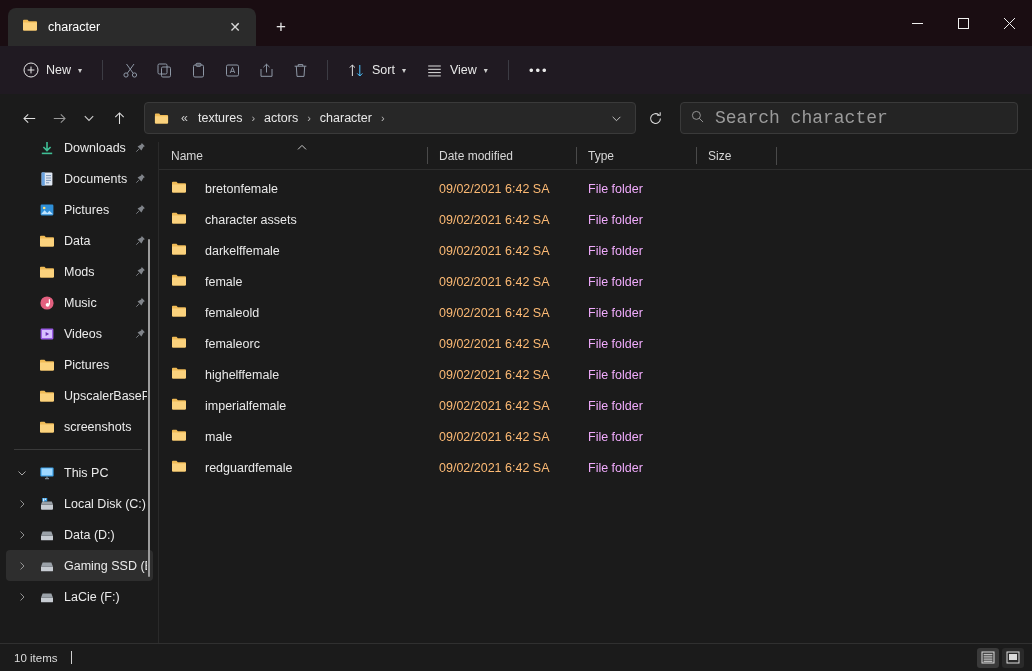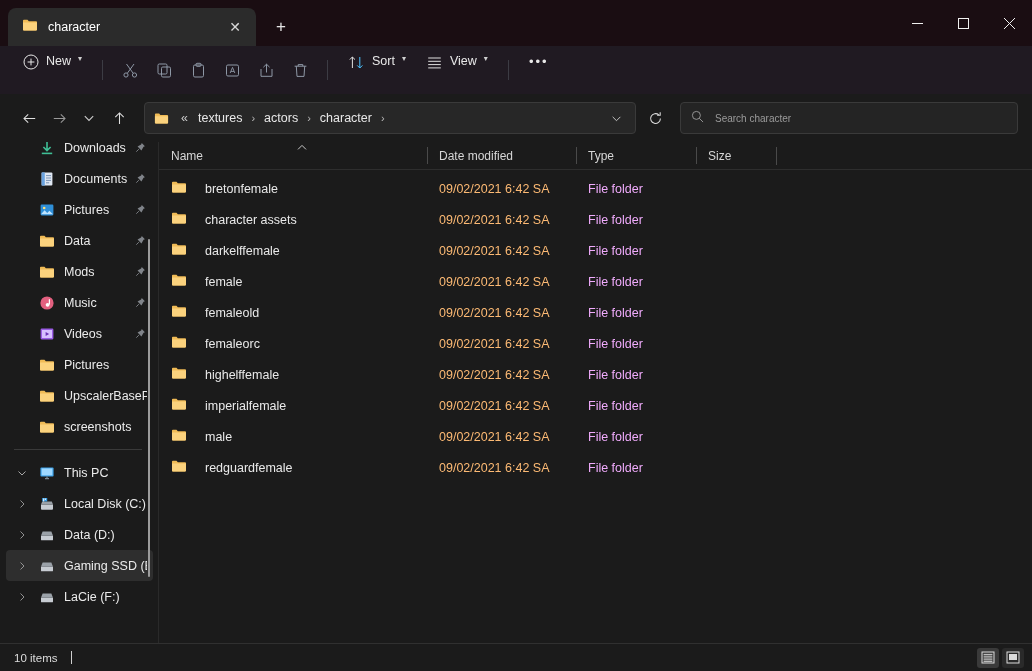--- a/index.html
+++ b/index.html
@@ -63,21 +63,21 @@
   
   .toolbar {
     height: 48px; flex: none;
     background: #201a22;
     display: flex; align-items: center;
     padding: 0 14px;
     gap: 2px;
   }
   .tb-btn {
     height: 32px; border-radius: 5px;
-    display: flex; gap: 7px;
+    display: flex; align-items: center; gap: 7px;
     padding: 0 9px; color: #e8e8e8; font-size: 12.5px;
     white-space: nowrap;
   }
   .tb-icon { width: 32px; height: 32px; border-radius: 5px;
     display: flex; align-items: center; justify-content: center; color: #9aa4b0; }
   .tb-sep { width: 1px; height: 20px; background: #3c3c44; margin: 0 9px; }
   .caret { font-size: 8px; color: #cfcfcf; }
 
   
   .addressrow {
@@ -104,22 +104,22 @@
   .addr-right { display: flex; align-items: center; gap: 2px; }
   .addr-ico { width: 26px; height: 26px; display: flex; align-items: center;
     justify-content: center; color: #d5d5d5; border-radius: 4px; }
   .searchbar {
     width: 338px; height: 32px; margin-left: 10px;
     background: #242424; border: 1px solid #3a3a3a; border-radius: 4px;
     display: flex; align-items: center; padding: 0 10px; gap: 11px;
   }
   .search-input {
     background: transparent; border: none; outline: none;
-    color: #0ea5e9; font-size: 10px; width: 100%;
-    font-family: Liberation Sans, sans-serif;
+    color: #0ea5e9; font-size: 18px; width: 100%;
+    font-family: Liberation Mono, monospace;
   }
   .search-input::placeholder { color: #9b9b9b; }
 
   
   .body { flex: 1; display: flex; min-height: 0; position: relative; }
 
   
   .sidebar {
     width: 158px; flex: none;
     background: #1b1b1b;

